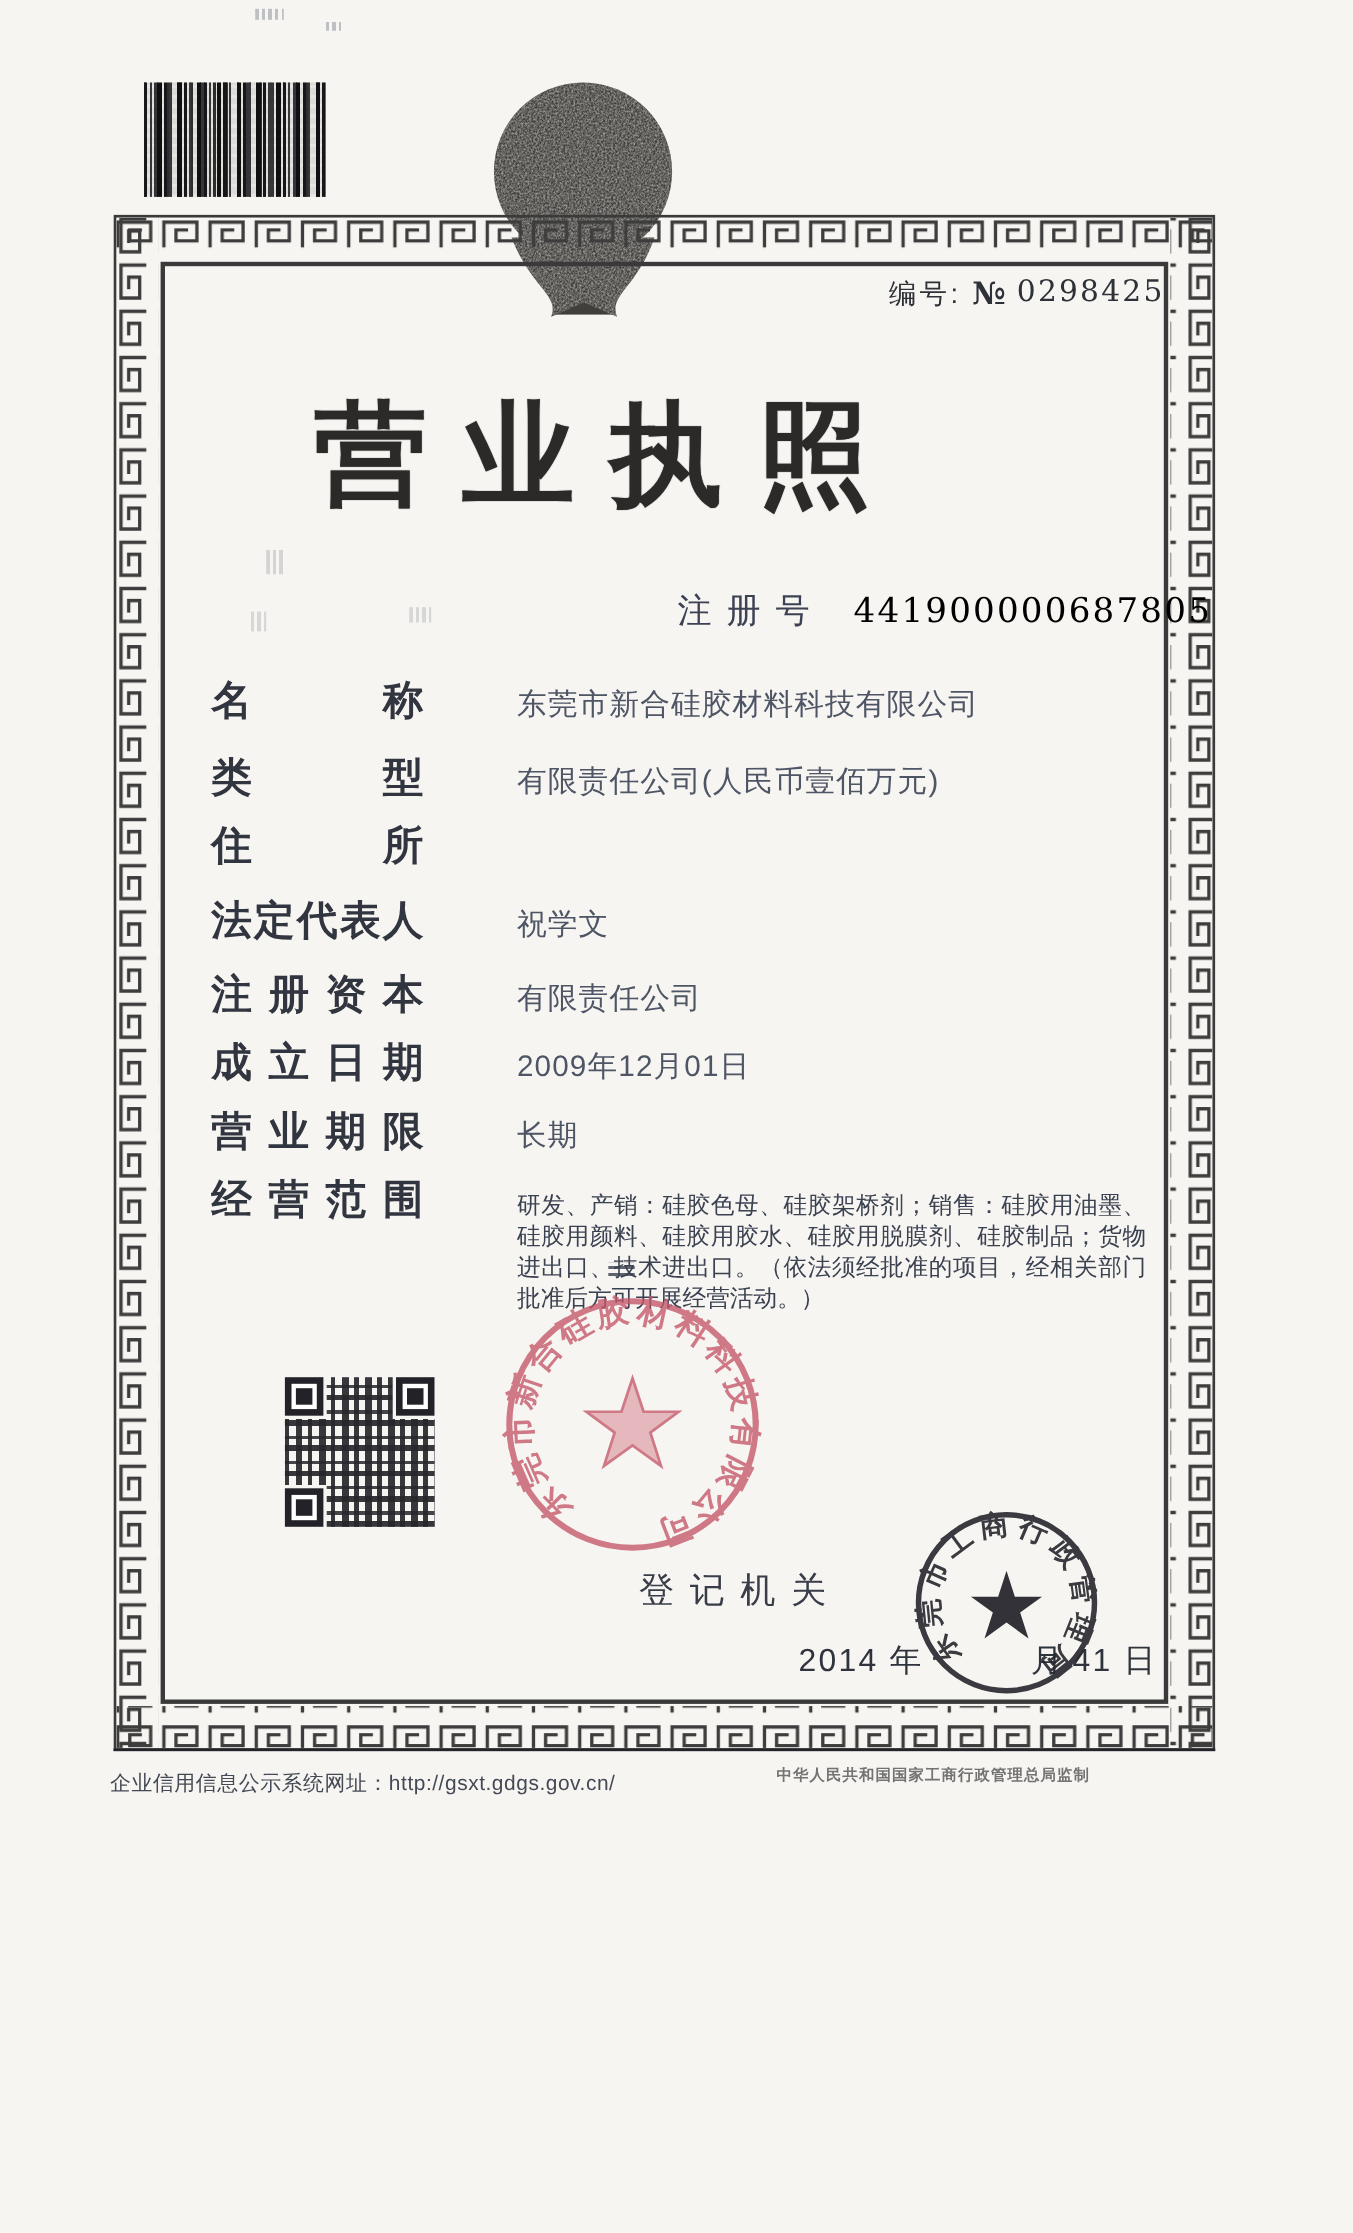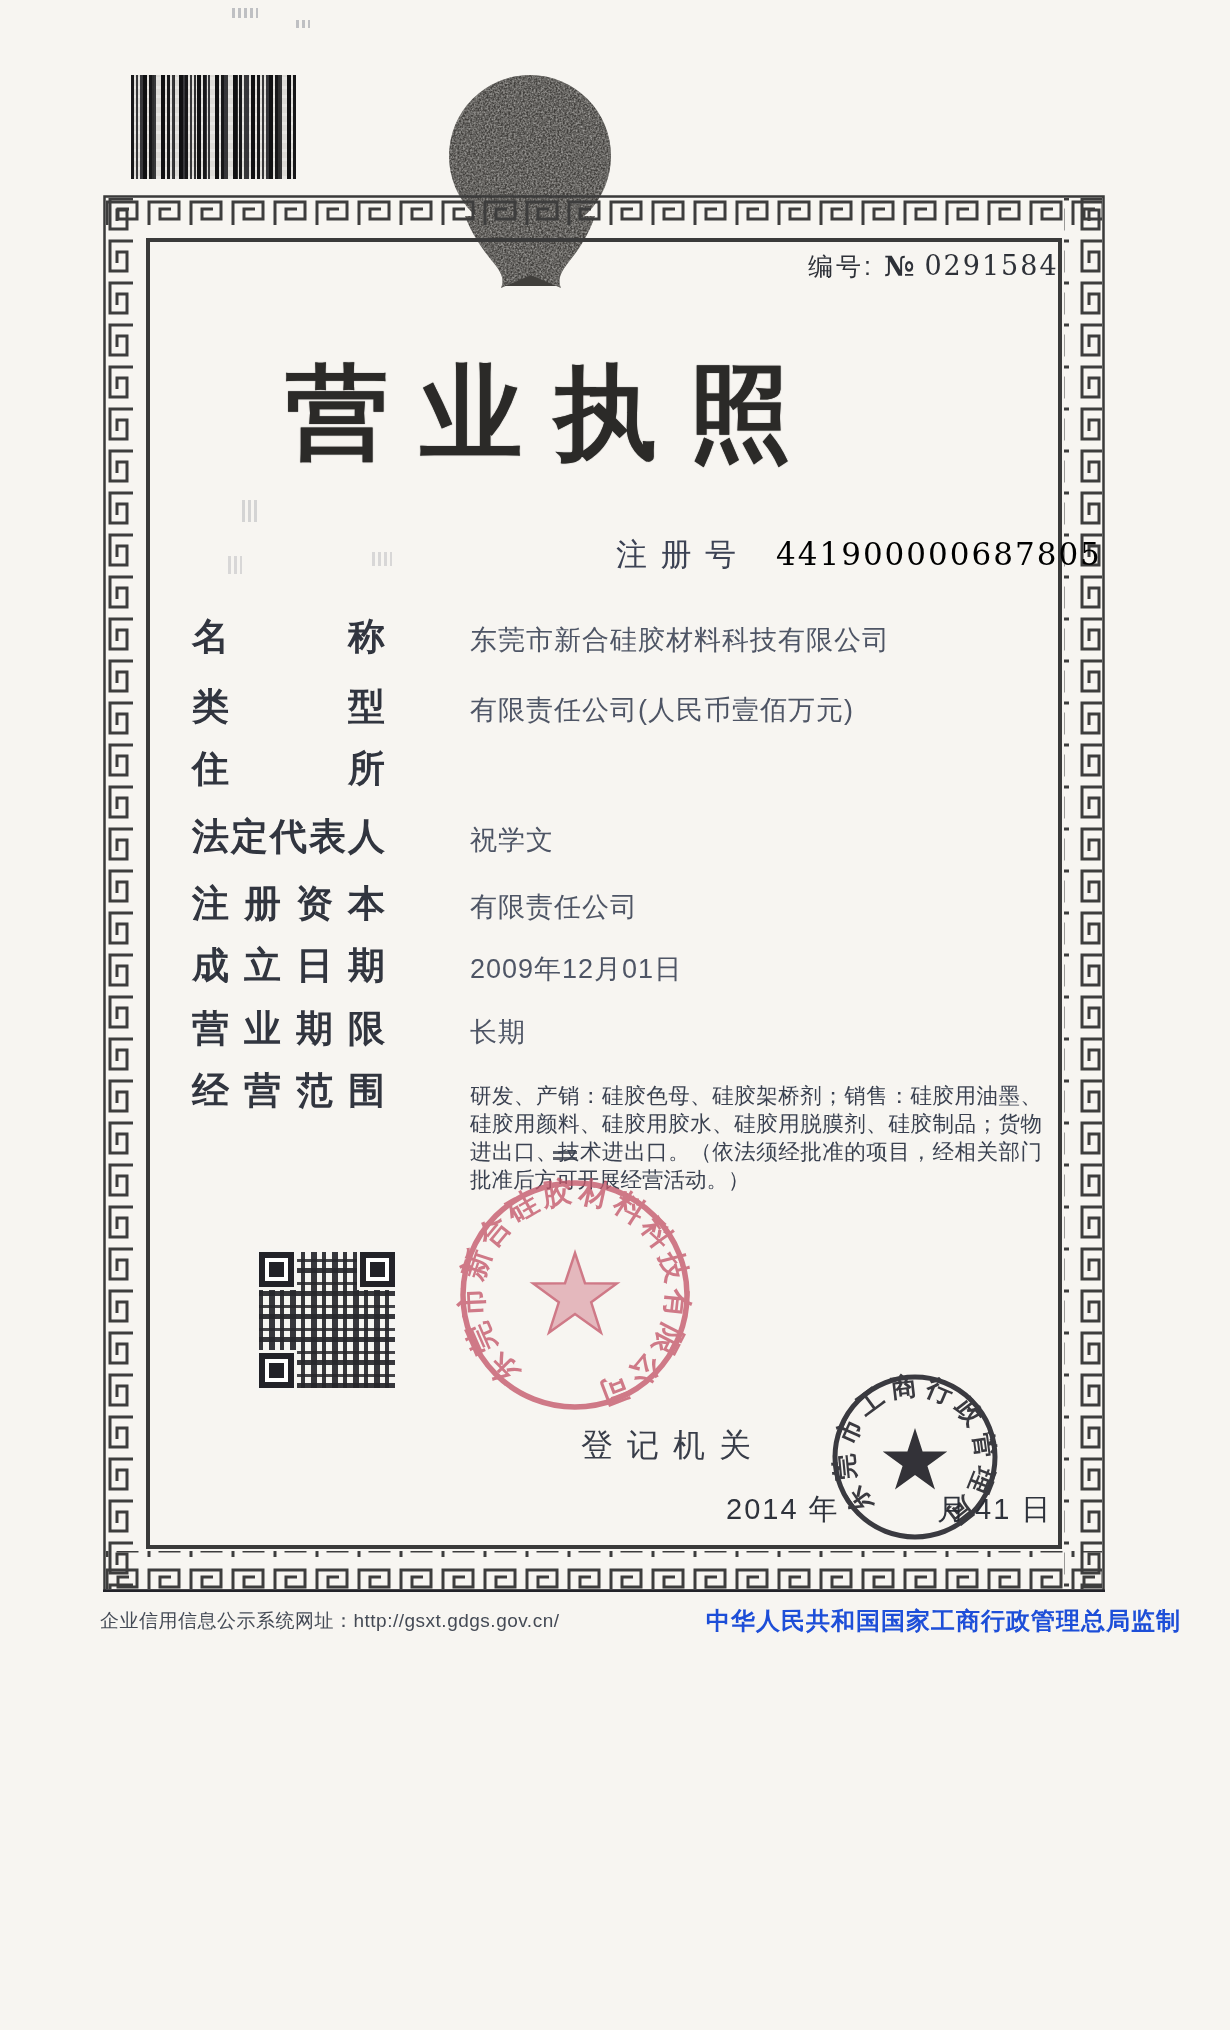--- a/index.html
+++ b/index.html
@@ -46,21 +46,21 @@
       repeating-linear-gradient(90deg,rgba(34,34,40,.9) 0 4px,transparent 4px 10px,rgba(34,34,40,.9) 10px 16px,transparent 16px 21px);}
   .finder{position:absolute;width:23px;height:23px;border:6px solid #222228;background:#fff;box-shadow:0 0 0 3px #f6f5f2;}
   .finder::after{content:"";position:absolute;left:4px;top:4px;width:15px;height:15px;background:#222228;}
   .f-tl{left:0;top:0}.f-tr{right:0;top:0}.f-bl{left:0;bottom:0}
   
   .authority{position:absolute;left:581px;top:1424px;width:170px;font-size:32px;font-weight:500;color:#383d49;z-index:3;}
   .date-part{position:absolute;top:1490px;font-size:29px;color:#2f333c;z-index:3;letter-spacing:2px;margin-left:12px;}
   .d-year{left:714px}.d-month{left:925px}.d-day{left:963px}
   
   .footer-left{position:absolute;left:100px;top:1608px;font-size:19px;color:#444a55;letter-spacing:.5px;}
-  .footer-right{position:absolute;left:706px;top:1605px;font-size:24px;font-weight:600;color:#1d4ed8;letter-spacing:1px;}
+  .footer-right{position:absolute;left:706px;top:1605px;font-size:14px;font-weight:600;color:#737373;letter-spacing:1px;}
   
   .artifact{position:absolute;background:repeating-linear-gradient(90deg,#7d828c 0 3px,transparent 3px 6px);
             opacity:.45;filter:blur(.4px);}
   .a1{left:232px;top:8px;width:26px;height:10px;}
   .a2{left:296px;top:20px;width:14px;height:8px;}
   .a3{left:242px;top:500px;width:16px;height:22px;opacity:.28;}
   .a4{left:228px;top:556px;width:14px;height:18px;opacity:.25;}
   .a5{left:372px;top:552px;width:20px;height:14px;opacity:.25;}
   .a6{left:553px;top:1148px;width:24px;height:12px;opacity:.8;
       background:repeating-linear-gradient(0deg,#3a3f4a 0 3px,transparent 3px 6px);}
@@ -112,21 +112,21 @@
     <rect x="3" y="3" width="38" height="1391" fill="url(#mkv)"></rect>
     <rect x="961" y="3" width="38" height="1391" fill="url(#mkv)"></rect>
     <rect x="1.5" y="1.5" width="999" height="1394" fill="none" stroke="#3a3a3a" stroke-width="2.5"></rect>
     <rect x="45" y="45" width="912" height="1307" fill="none" stroke="#3a3a3a" stroke-width="4"></rect>
     <line x1="0" y1="1396" x2="1002" y2="1396" stroke="#23232a" stroke-width="3"></line>
   </svg>
 
   <div class="serial">
     <span class="pfx">编号:</span>
     <span class="mark">№</span>
-    <span class="num">0291584</span>
+    <span class="num">0298425</span>
   </div>
 
   <div class="title spread">
       <span>营</span>
       <span>业</span>
       <span>执</span>
       <span>照</span>
     </div>
 
   <div class="regline">

